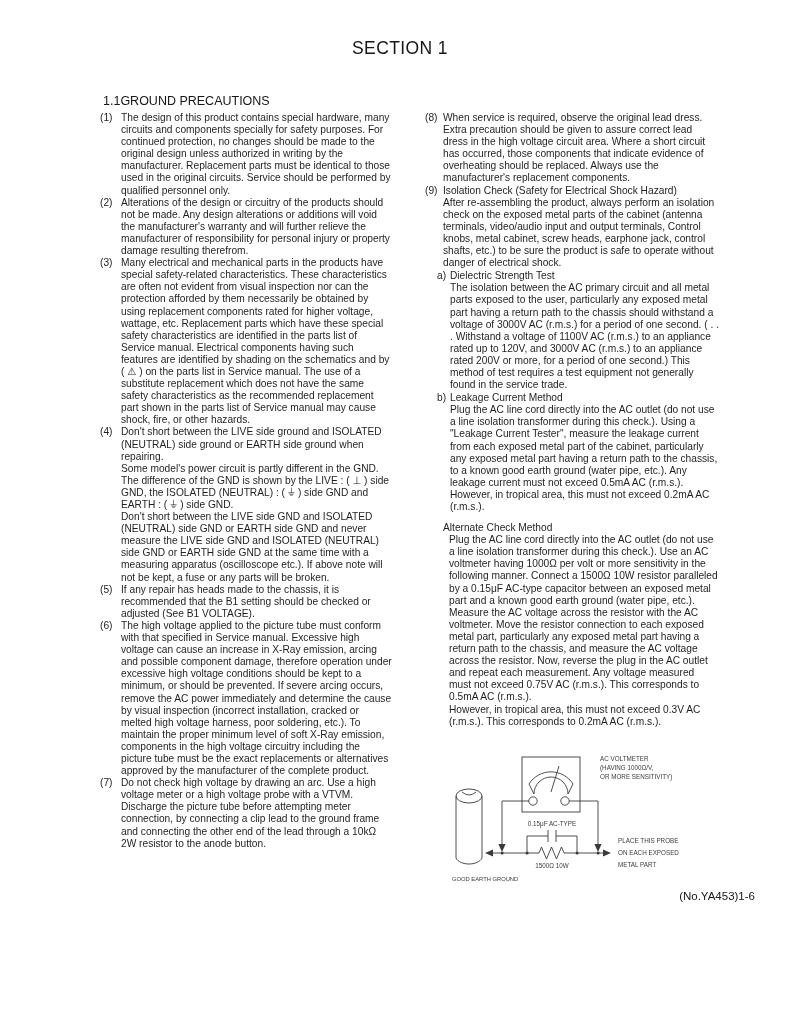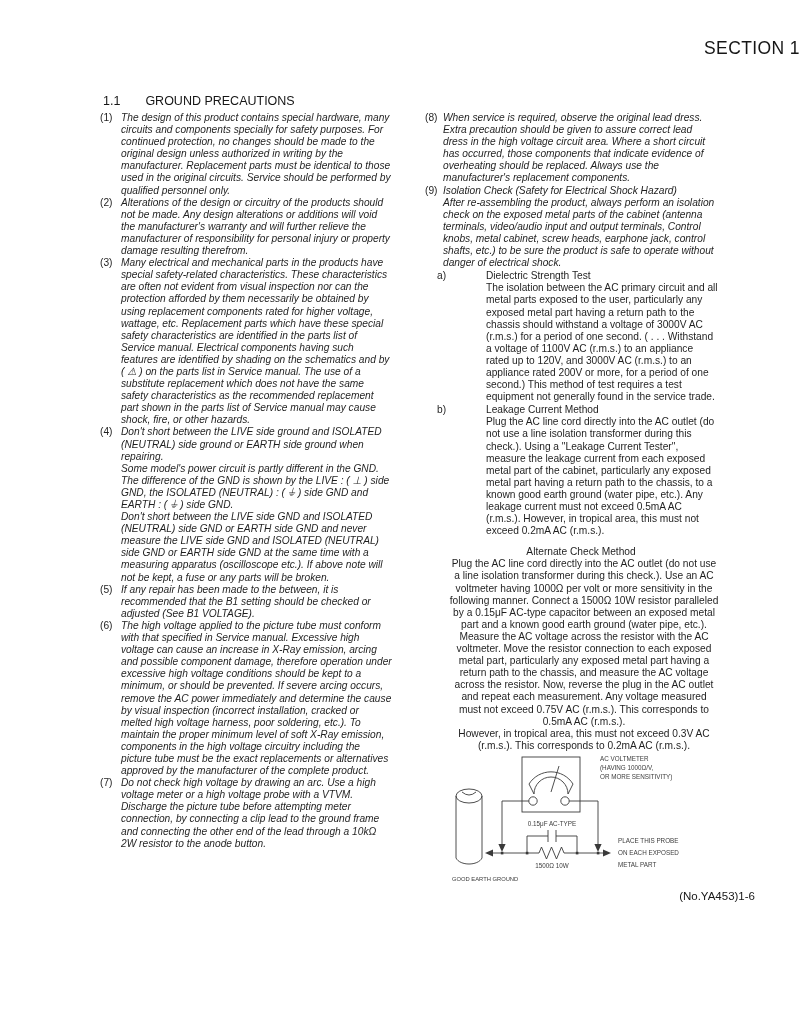--- a/index.html
+++ b/index.html
@@ -7,39 +7,39 @@
     position:relative; width:800px; height:1036px; background:#ffffff;
     font-family:"Liberation Sans", sans-serif; color:#1f1f1f; overflow:hidden;
   }
   .watermark {
     position:absolute; left:52px; top:458px; z-index:0;
     font-family:"DejaVu Sans", sans-serif; font-size:158px; line-height:160px;
     letter-spacing:7px; color:transparent; -webkit-text-stroke:2.2px #dbdbdb;
     user-select:none; pointer-events:none;
   }
   .doc-title {
-    position:absolute; top:36px; left:0; width:100%; text-align:right;
+    position:absolute; top:36px; left:0; width:100%; text-align:center;
     font-size:17.5px; line-height:24px; letter-spacing:0.4px; color:#161616; z-index:1;
   }
   .section-heading {
     position:absolute; top:94px; left:103px; font-size:12.5px; color:#161616; z-index:1;
   }
-  .section-heading .sh-num { display:inline-block; margin-right:25px; }
+  .section-heading .sh-num { display:inline-block; margin-right:0; }
   .col { position:absolute; top:112px; font-size:10.2px; line-height:12.1px; z-index:1; }
   .col-left  { left:100px; width:292px; }
   .col-right { left:425px; width:294px; }
   .item { display:flex; }
   .item-num { flex:0 0 auto; width:21px; }
   .col-right .item-num { width:18px; }
-  .item-text { flex:1 1 auto; white-space:pre-wrap;font-style:italic; }
+  .item-text { flex:1 1 auto; white-space:pre-wrap; }
   .sub { display:flex; padding-left:12px; margin-top:1px; }
   .sub-label { flex:0 0 auto; width:13px; }
-  .sub-body { flex:1 1 auto;margin-left:36px; }
+  .sub-body { flex:1 1 auto; }
   .sub-text { white-space:pre-wrap; }
-  .alt { margin-top:9px; padding-left:18px;text-align:center; }
+  .alt { margin-top:9px; padding-left:18px; }
   .alt-text { padding-left:6px; white-space:pre-wrap; }
   .diagram { position:absolute; left:445px; top:746px; z-index:1; }
   .diagram svg text { font-family:"Liberation Sans", sans-serif; font-size:6.3px; fill:#3c3c3c; }
   .diagram svg .tiny { font-size:5.8px; }
   .page-footer { position:absolute; top:890px; right:45px; font-size:11.5px; color:#161616; z-index:1; }
 </style>
 </head>
 <body>
 
 <div class="page">
@@ -67,21 +67,21 @@
       <span class="item-text">Many electrical and mechanical parts in the products have special safety-related characteristics. These characteristics are often not evident from visual inspection nor can the protection afforded by them necessarily be obtained by using replacement components rated for higher voltage, wattage, etc. Replacement parts which have these special safety characteristics are identified in the parts list of Service manual. Electrical components having such features are identified by shading on the schematics and by ( ⚠ ) on the parts list in Service manual. The use of a substitute replacement which does not have the same safety characteristics as the recommended replacement part shown in the parts list of Service manual may cause shock, fire, or other hazards.</span>
     </div>
     <div class="item">
       <span class="item-num">(4)</span>
       <span class="item-text">Don't short between the LIVE side ground and ISOLATED (NEUTRAL) side ground or EARTH side ground when repairing.
 Some model's power circuit is partly different in the GND. The difference of the GND is shown by the LIVE : ( ⊥ ) side GND, the ISOLATED (NEUTRAL) : ( ⏚ ) side GND and EARTH : ( ⏚ ) side GND.
 Don't short between the LIVE side GND and ISOLATED (NEUTRAL) side GND or EARTH side GND and never measure the LIVE side GND and ISOLATED (NEUTRAL) side GND or EARTH side GND at the same time with a measuring apparatus (oscilloscope etc.). If above note will not be kept, a fuse or any parts will be broken.</span>
     </div>
     <div class="item">
       <span class="item-num">(5)</span>
-      <span class="item-text">If any repair has been made to the between, it is recommended that the B1 setting should be checked or adjusted (See B1 VOLTAGE).</span>
+      <span class="item-text">If any repair has heads made to the chassis, it is recommended that the B1 setting should be checked or adjusted (See B1 VOLTAGE).</span>
     </div>
     <div class="item">
       <span class="item-num">(6)</span>
       <span class="item-text">The high voltage applied to the picture tube must conform with that specified in Service manual. Excessive high voltage can cause an increase in X-Ray emission, arcing and possible component damage, therefore operation under excessive high voltage conditions should be kept to a minimum, or should be prevented. If severe arcing occurs, remove the AC power immediately and determine the cause by visual inspection (incorrect installation, cracked or melted high voltage harness, poor soldering, etc.). To maintain the proper minimum level of soft X-Ray emission, components in the high voltage circuitry including the picture tube must be the exact replacements or alternatives approved by the manufacturer of the complete product.</span>
     </div>
     <div class="item">
       <span class="item-num">(7)</span>
       <span class="item-text">Do not check high voltage by drawing an arc. Use a high voltage meter or a high voltage probe with a VTVM. Discharge the picture tube before attempting meter connection, by connecting a clip lead to the ground frame and connecting the other end of the lead through a 10kΩ 2W resistor to the anode button.</span>
     </div>
   </div>

